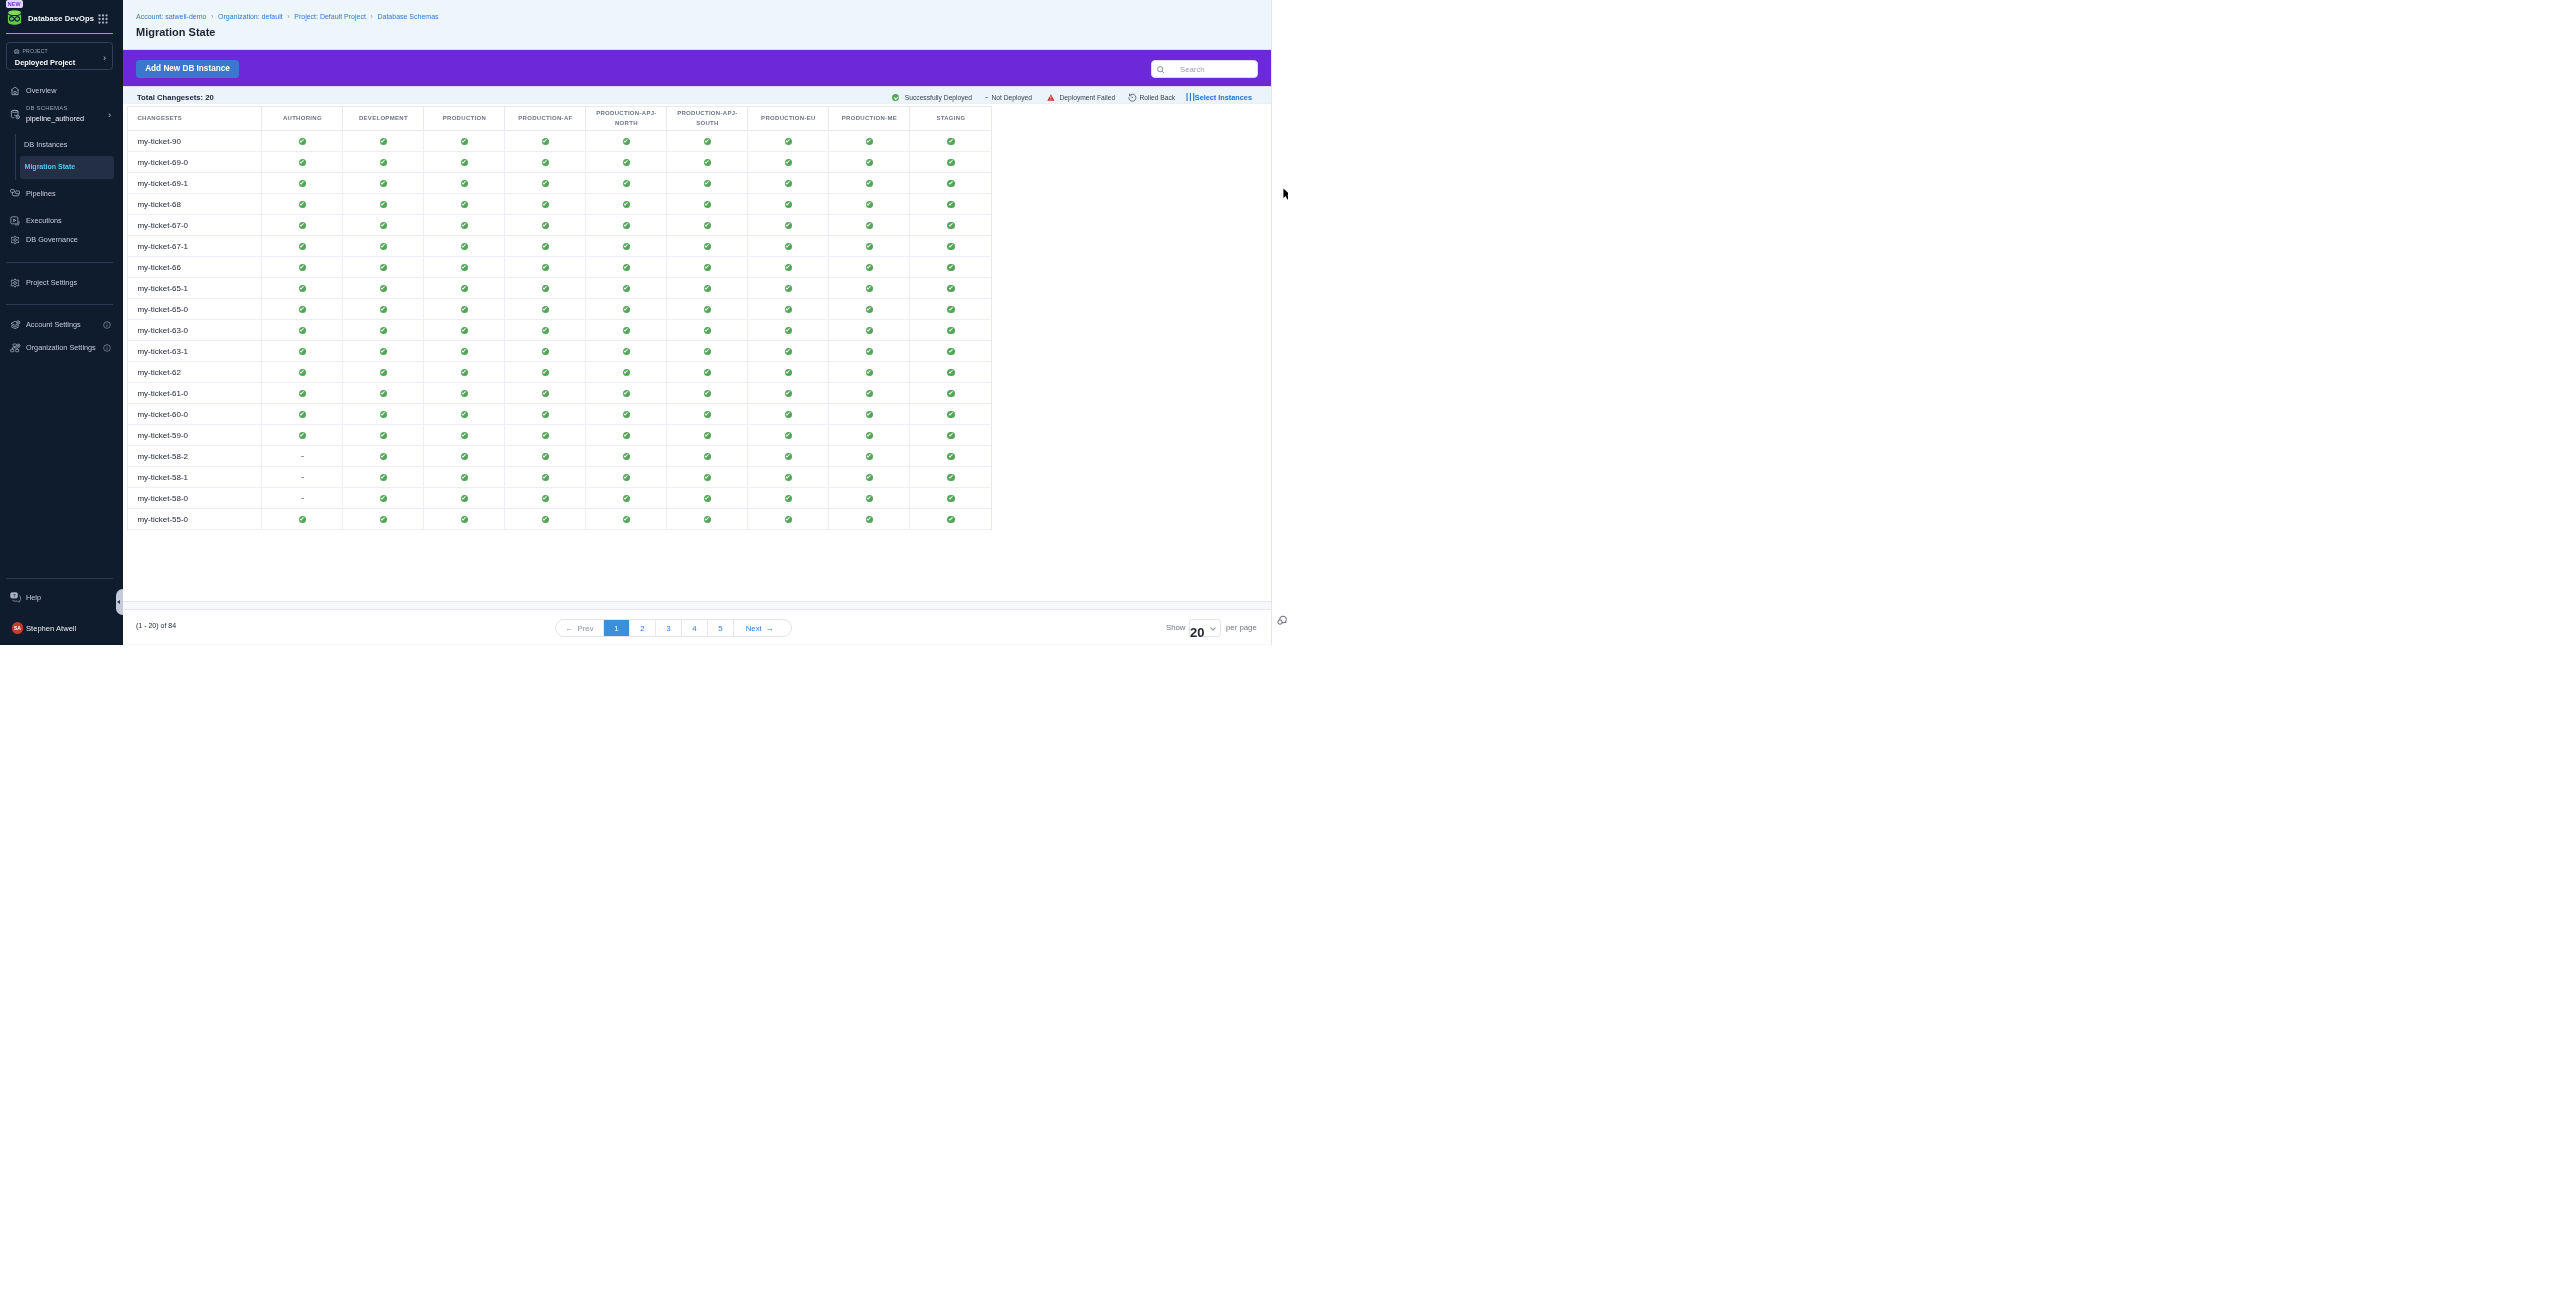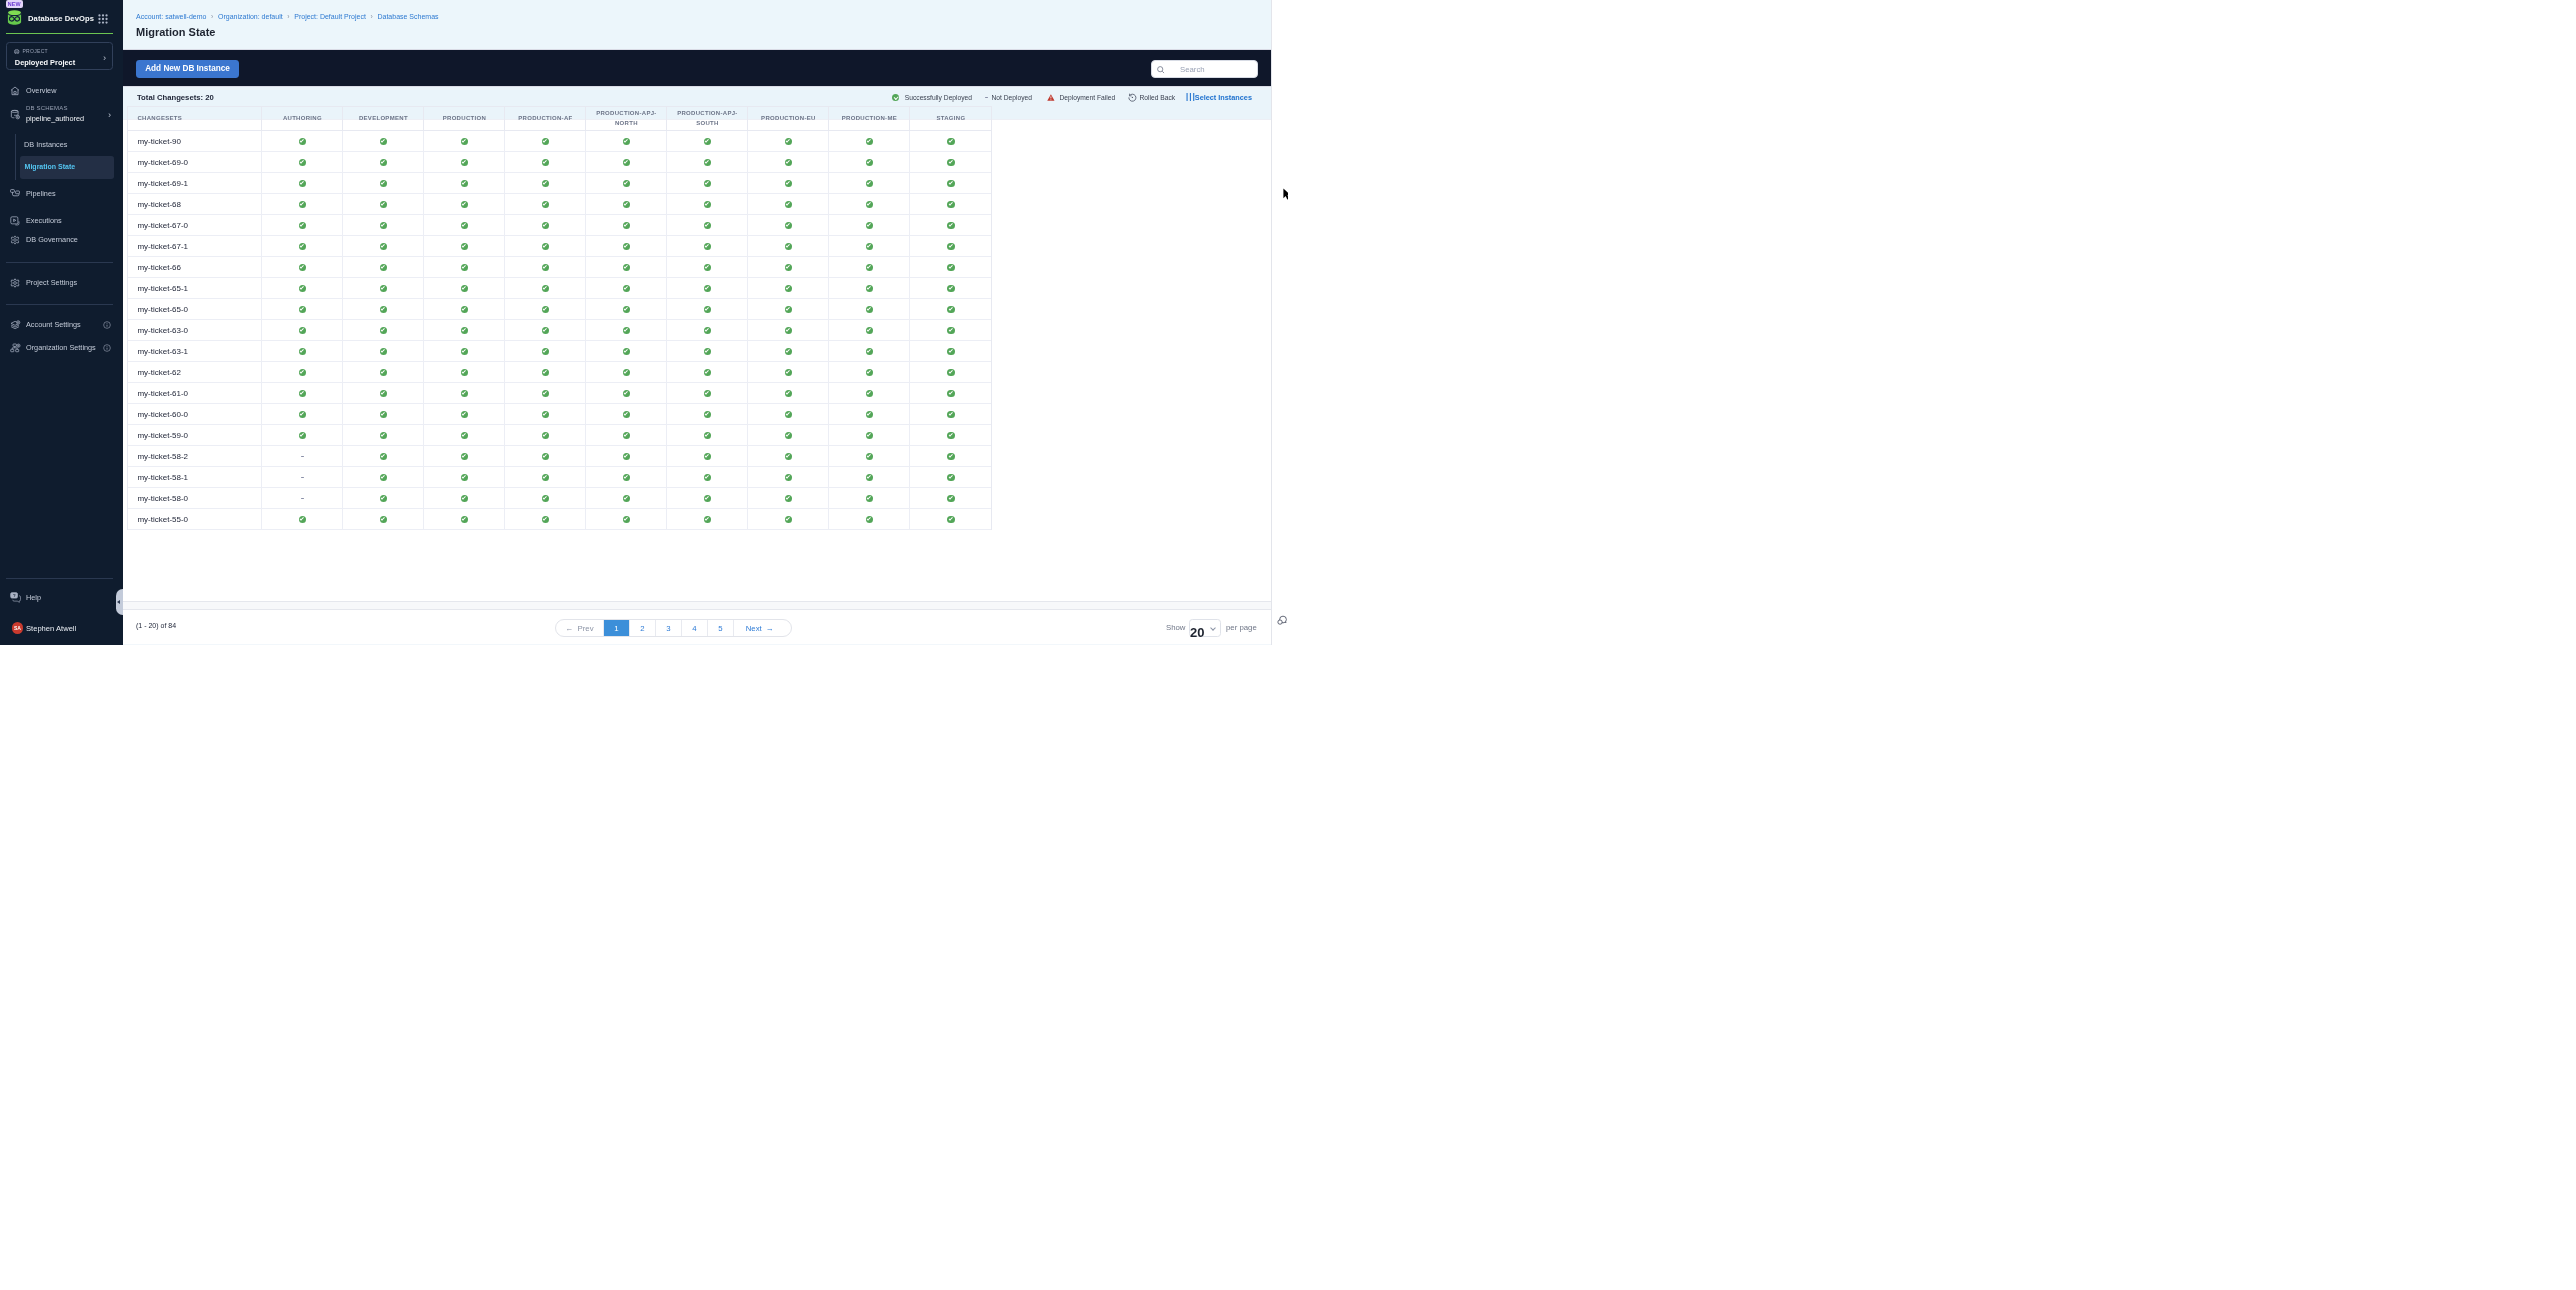--- a/index.html
+++ b/index.html
@@ -29,25 +29,25 @@
 .collapse{position:absolute;left:116px;top:589px;width:6.7px;height:26px;background:#c3cbda;border-radius:6.7px 0 0 6.7px}
 .collapse:after{content:'';position:absolute;left:1.3px;top:10.8px;border:2.7px solid transparent;border-right:3.4px solid #2b3850;border-left:0}
 .avatar{position:absolute;left:11.5px;top:622px;width:11.8px;height:11.8px;border-radius:50%;background:#c93a2e;color:#fff;font-size:5px;font-weight:bold;display:flex;align-items:center;justify-content:center}
 .uname{position:absolute;left:26px;top:624px;color:#e9edf3;font-size:7.6px}
 
 #main{position:absolute;left:123px;top:0;width:1148px;height:645px}
 #topbar{position:absolute;left:0;top:0;width:1148px;height:50px;background:#ecf6fb;border-bottom:0.7px solid #d9dbe5}
 .crumbs{position:absolute;left:13px;top:12.5px;font-size:7px;color:#2e7ad1;white-space:nowrap}
 .crumbs .s{color:#8a93a2;margin:0 4.7px;font-size:6.7px}
 .title{position:absolute;left:13px;top:26px;font-size:11px;font-weight:bold;color:#1e2430}
-#toolbar{position:absolute;left:0;top:50px;width:1148px;height:36px;background:#0f172a}
+#toolbar{position:absolute;left:0;top:50px;width:1148px;height:36px;background:#6d28d9}
 .btn{position:absolute;left:13px;top:9.8px;width:103px;height:18px;background:#3b76cf;border-radius:3.4px;color:#fff;font-size:8.2px;font-weight:bold;display:flex;align-items:center;justify-content:center}
 .search{position:absolute;left:1028px;top:10.3px;width:107px;height:17.5px;border:0.7px solid #d7dbe4;border-radius:4px;background:#fff}
 .search span{position:absolute;left:28px;top:4px;color:#9aa2b5;font-size:7.8px}
-#legendbar{position:absolute;left:0;top:86px;width:1148px;height:34px;background:#eaf4fa;border-top:0.7px solid #dadce6;border-bottom:0.7px solid #edeff5}
+#legendbar{position:absolute;left:0;top:86px;width:1148px;height:18px;background:#eaf4fa;border-top:0.7px solid #dadce6;border-bottom:0.7px solid #edeff5}
 .tc{position:absolute;left:14px;top:5.7px;font-size:7.7px;font-weight:bold;color:#23293b}
 .leg{position:absolute;top:0;height:20.6px;display:flex;align-items:center;font-size:6.7px;color:#3a4150}
 
 #tbl{position:absolute;left:4.4px;top:106px;border:0.7px solid #e7e9f1;border-bottom:0}
 .hrow{display:grid;grid-template-columns:134px repeat(9,81px);height:24.4px;border-bottom:0.7px solid #e7e9f1}
 .hrow div{border-right:0.7px solid #e7e9f1;display:flex;align-items:center;justify-content:center;font-size:6px;font-weight:bold;color:#6c7488;letter-spacing:0.3px;text-align:center;line-height:1.6}
 .hrow div:first-child{justify-content:flex-start;padding-left:9px}
 .hrow div:last-child,.trow div:last-child{border-right:0}
 .trow{display:grid;grid-template-columns:134px repeat(9,81px);height:21px;border-bottom:0.7px solid #eceef5}
 .trow div{border-right:0.7px solid #eceef5;display:flex;align-items:center;justify-content:center;position:relative}

